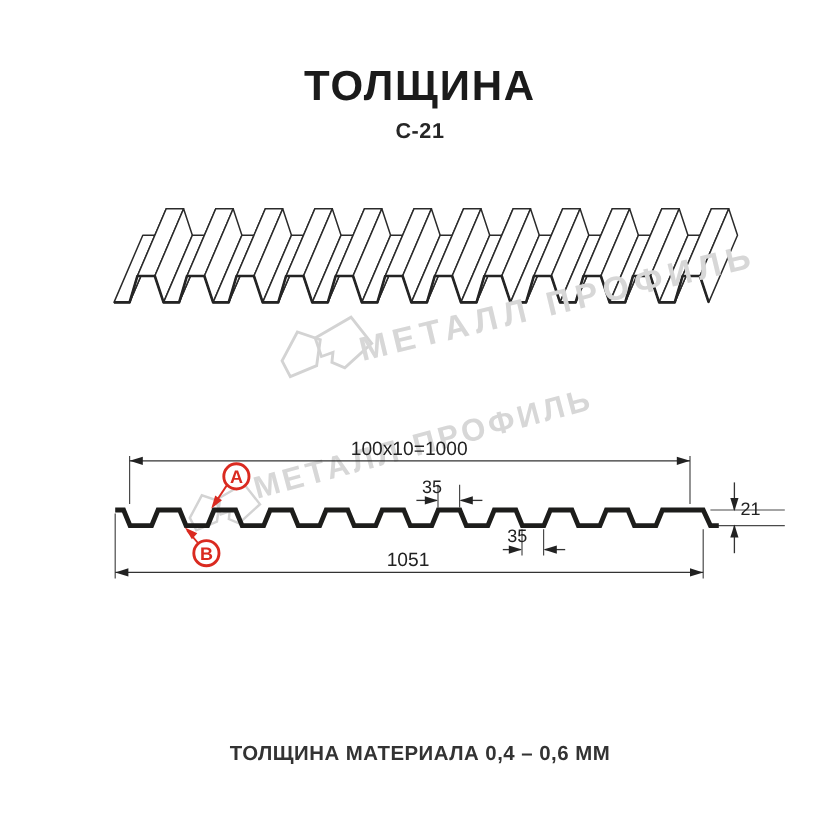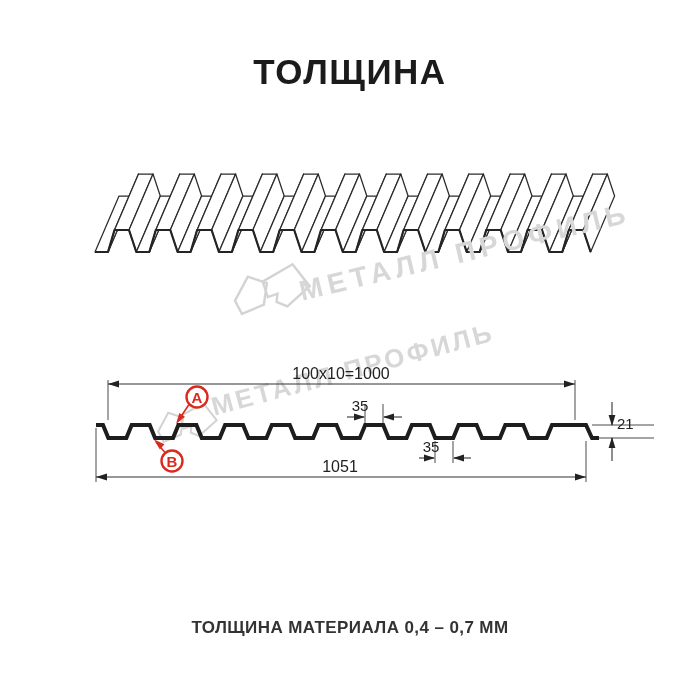--- a/index.html
+++ b/index.html
@@ -24,20 +24,21 @@
   #wmlogo1{left:222px;top:258px;}
   #wmlogo2{left:148px;top:398px;}
   .wmlogo{position:absolute;z-index:2;pointer-events:none;}
 </style>
 </head>
 <body>
 
 <div id="page">
 
   <div class="title">ТОЛЩИНА</div>
+  <div class="subtitle">С-21</div>
 
   <svg id="sheet3d" width="700" height="118" viewBox="0 0 700 118">
     <g id="sheetQuads">
         <polygon points="95,97 108,97 132,41 119,41" fill="#fff" stroke="#2b2b2b" stroke-width="1.25" stroke-linejoin="round"></polygon>
         <polygon points="108,97 114.5,75 138.5,19 132,41" fill="#fff" stroke="#2b2b2b" stroke-width="1.25" stroke-linejoin="round"></polygon>
         <polygon points="114.5,75 129,75 153,19 138.5,19" fill="#fff" stroke="#2b2b2b" stroke-width="1.25" stroke-linejoin="round"></polygon>
         <polygon points="129,75 136.3,97 160.3,41 153,19" fill="#fff" stroke="#2b2b2b" stroke-width="1.25" stroke-linejoin="round"></polygon>
         <polygon points="136.3,97 149.3,97 173.3,41 160.3,41" fill="#fff" stroke="#2b2b2b" stroke-width="1.25" stroke-linejoin="round"></polygon>
         <polygon points="149.3,97 155.8,75 179.8,19 173.3,41" fill="#fff" stroke="#2b2b2b" stroke-width="1.25" stroke-linejoin="round"></polygon>
         <polygon points="155.8,75 170.3,75 194.3,19 179.8,19" fill="#fff" stroke="#2b2b2b" stroke-width="1.25" stroke-linejoin="round"></polygon>
@@ -156,14 +157,14 @@
         <polygon points="154,99.5 164.44963714187145,104.3337442633243 159.8995490186312,109.38712907657059" fill="#da2a20"></polygon>
       </g>
 
     <text x="341" y="39" text-anchor="middle" font-size="16" fill="#222">100x10=1000</text>
     <text x="360" y="71" text-anchor="middle" font-size="15" fill="#222">35</text>
     <text x="431" y="112" text-anchor="middle" font-size="15" fill="#222">35</text>
     <text x="617" y="89" text-anchor="start" font-size="15" fill="#222">21</text>
     <text x="340" y="132" text-anchor="middle" font-size="16" fill="#222">1051</text>
   </svg>
 
-  <div class="caption">ТОЛЩИНА МАТЕРИАЛА 0,4 – 0,7 ММ</div>
+  <div class="caption">ТОЛЩИНА МАТЕРИАЛА 0,4 – 0,6 ММ</div>
 </div>
 
 </body></html>

